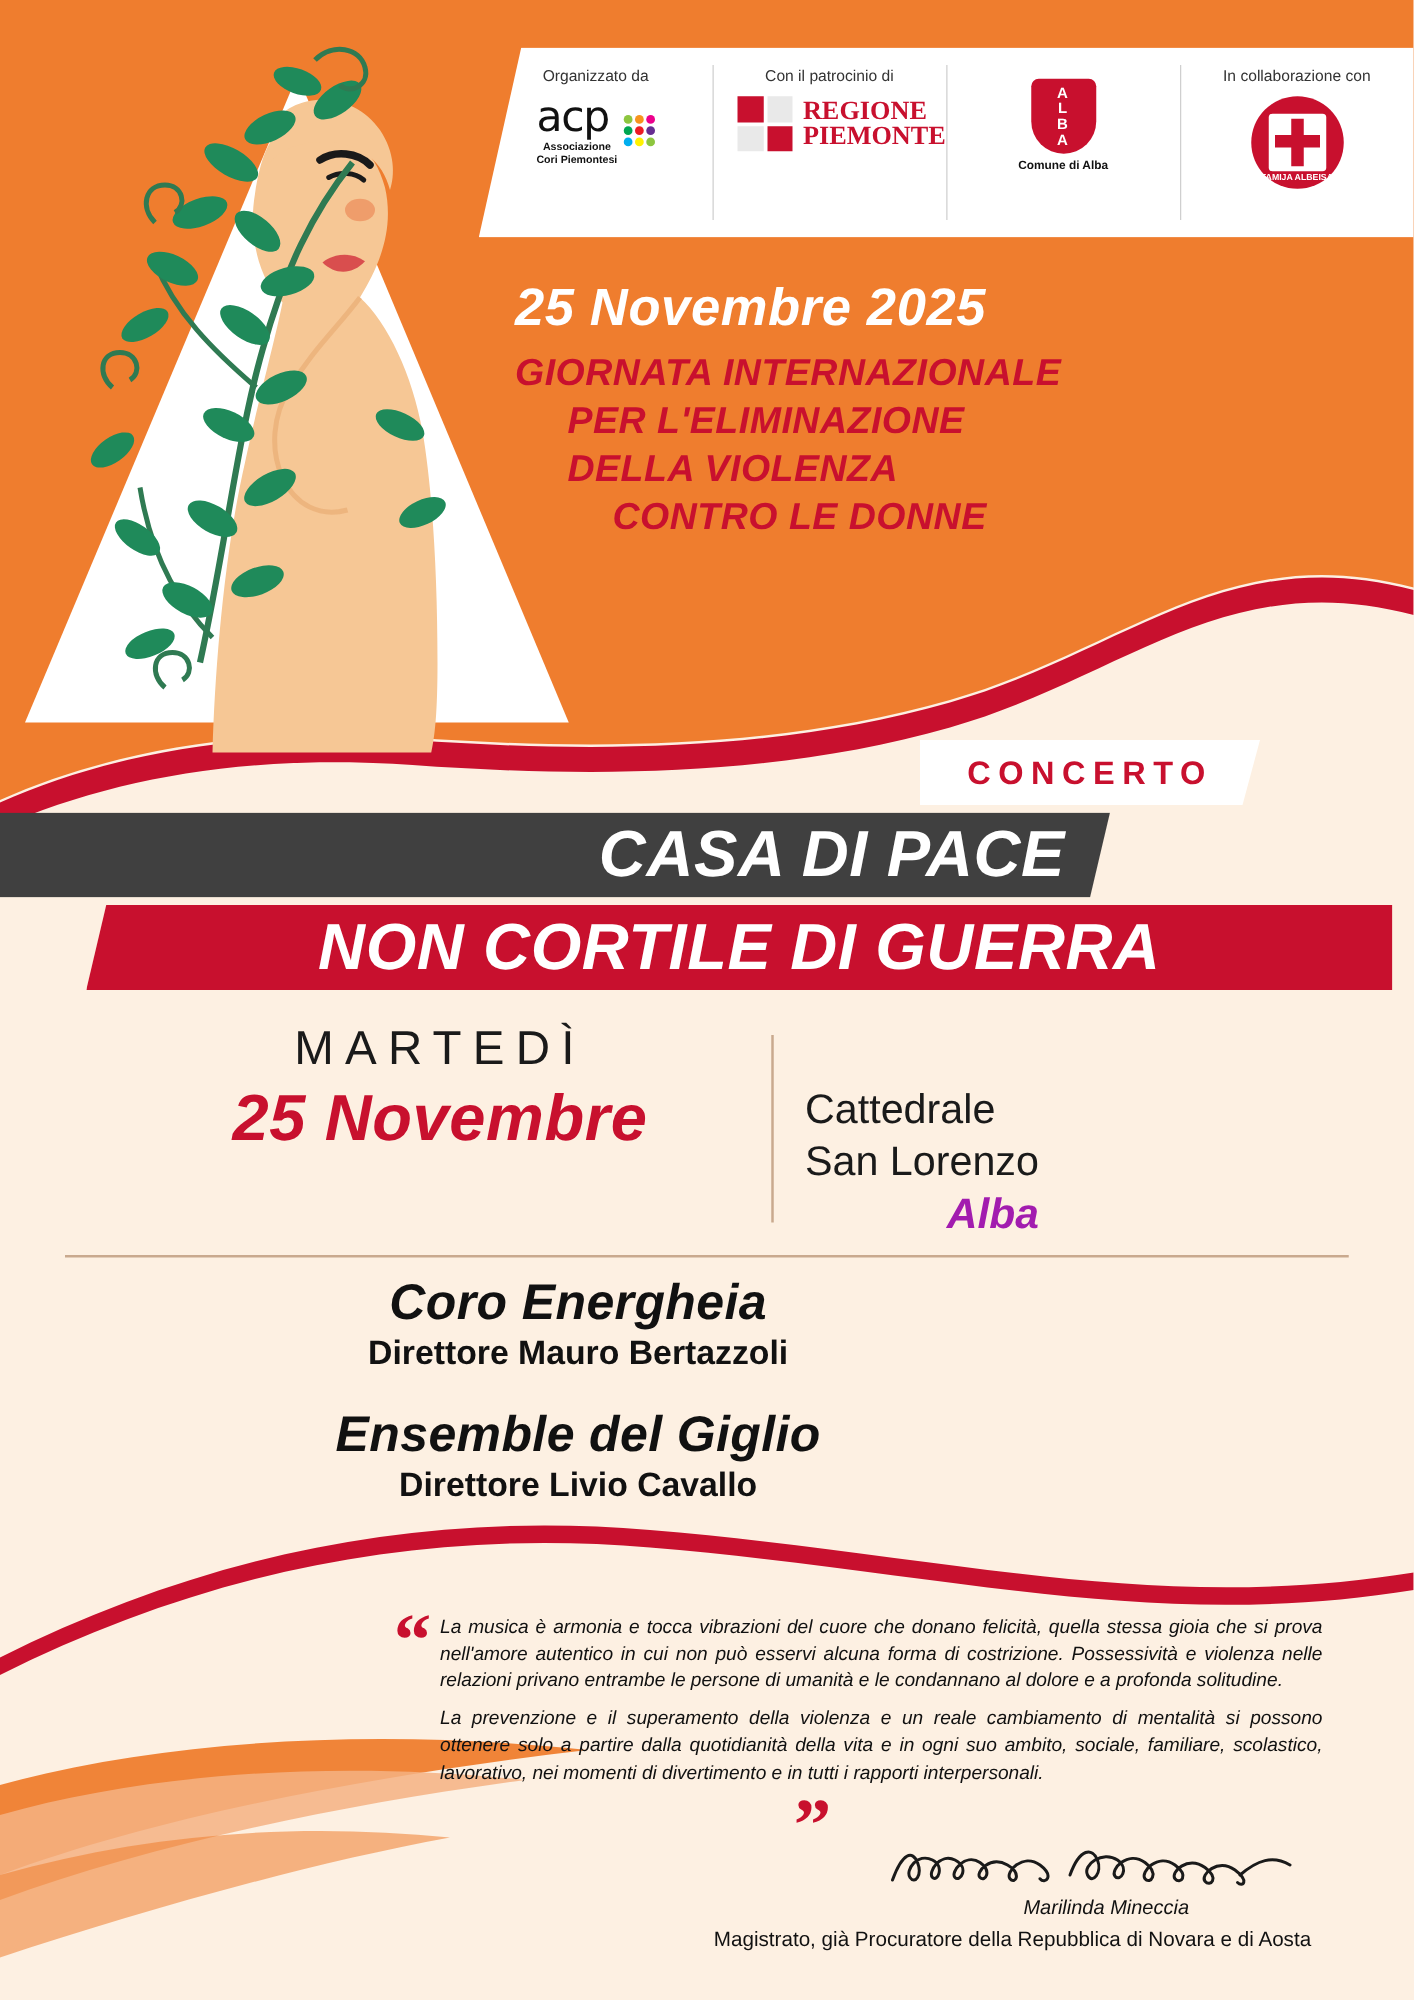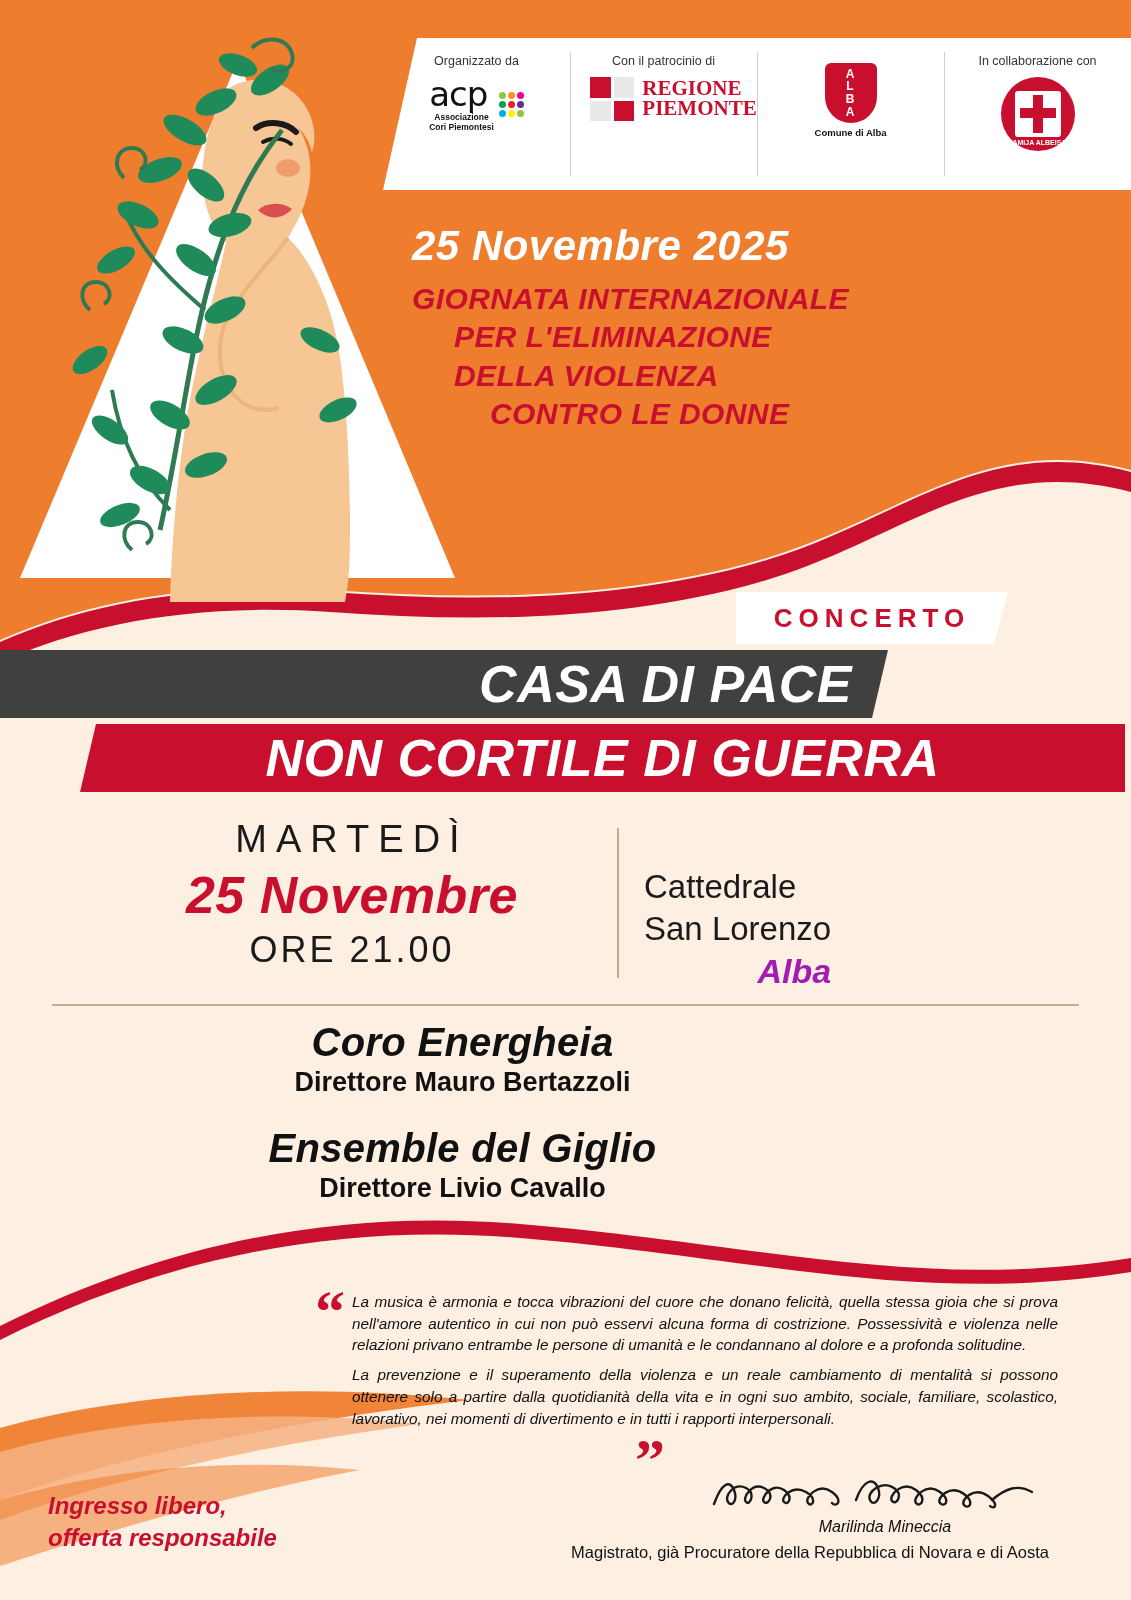--- a/index.html
+++ b/index.html
@@ -79,21 +79,21 @@
   }
   .concerto-tag span{color:#c8102e;font-size:26px;font-weight:700;letter-spacing:6px;}
 
   .title-bar-1{
     position:absolute;left:0;top:650px;width:888px;height:68px;background:#404040;
     clip-path:polygon(0 0,888px 0,872px 68px,0 68px);
     display:flex;align-items:center;justify-content:flex-end;
   }
   .title-bar-1 span{color:#fff;font-size:52px;font-weight:800;font-style:italic;letter-spacing:0.5px;padding-right:36px;}
   .title-bar-2{
-    position:absolute;left:80px;top:724px;width:1045px;height:68px;background:#c8102e;
+    position:absolute;left:69px;top:724px;width:1045px;height:68px;background:#c8102e;
     clip-path:polygon(16px 0,1045px 0,1045px 68px,0 68px);
     display:flex;align-items:center;justify-content:center;
   }
   .title-bar-2 span{color:#fff;font-size:52px;font-weight:800;font-style:italic;letter-spacing:0.5px;}
 
   
   .when{position:absolute;left:104px;top:818px;width:496px;text-align:center;color:#1a1a1a;}
   .when .dow{font-size:38px;letter-spacing:9px;font-weight:400;}
   .when .big{font-size:52px;font-weight:800;color:#c8102e;font-style:italic;margin-top:4px;letter-spacing:0.5px;}
   .when .hour{font-size:36px;letter-spacing:3px;margin-top:4px;}
@@ -275,21 +275,20 @@
   <div class="title-bar-1">
     <span>CASA DI PACE</span>
   </div>
   <div class="title-bar-2">
     <span>NON CORTILE DI GUERRA</span>
   </div>
 
   <div class="when">
     <div class="dow">MARTEDÌ</div>
     <div class="big">25 Novembre</div>
-    <div class="hour">ORE 21.00</div>
   </div>
   <div class="vrule"></div>
   <div class="where">
     <div>Cattedrale</div>
     <div>San Lorenzo</div>
     <div class="city">Alba</div>
   </div>
 
   <div class="hrule"></div>
 
@@ -312,18 +311,14 @@
   <div class="quote-mark-end">”</div>
 
   <svg class="signature" viewBox="0 0 360 44">
     <path d="M8,34 C16,12 24,10 28,20 C32,30 26,38 22,32 C18,26 28,12 40,18 C50,23 44,36 40,32 C36,28 46,12 58,18 C70,24 62,36 58,32 C54,28 66,12 78,20 C88,27 82,36 78,32 C74,28 86,14 100,22 C112,29 106,38 102,33 C98,28 112,12 126,22 C138,31 130,38 126,33" fill="none" stroke="#1a1a1a" stroke-width="2.4" stroke-linecap="round"></path>
     <path d="M150,30 C158,8 168,8 172,18 C176,28 168,38 164,30 C160,22 176,10 188,18 C198,25 190,36 186,31 C182,26 196,10 210,20 C222,29 214,38 210,33 C206,28 220,12 234,22 C246,31 238,38 234,33 C230,28 244,14 258,24 C270,33 262,40 258,35 C254,30 268,16 282,26 C294,35 288,40 284,36" fill="none" stroke="#1a1a1a" stroke-width="2.4" stroke-linecap="round"></path>
     <path d="M286,30 C300,18 312,14 326,22" fill="none" stroke="#1a1a1a" stroke-width="2.4" stroke-linecap="round"></path>
   </svg>
   <div class="sign-name">Marilinda Mineccia</div>
   <div class="sign-role">Magistrato, già Procuratore della Repubblica di Novara e di Aosta</div>
 
-  <div class="free">
-    <div>Ingresso libero,</div>
-    <div>offerta responsabile</div>
-  </div>
 
 </div>
 
 </body></html>

